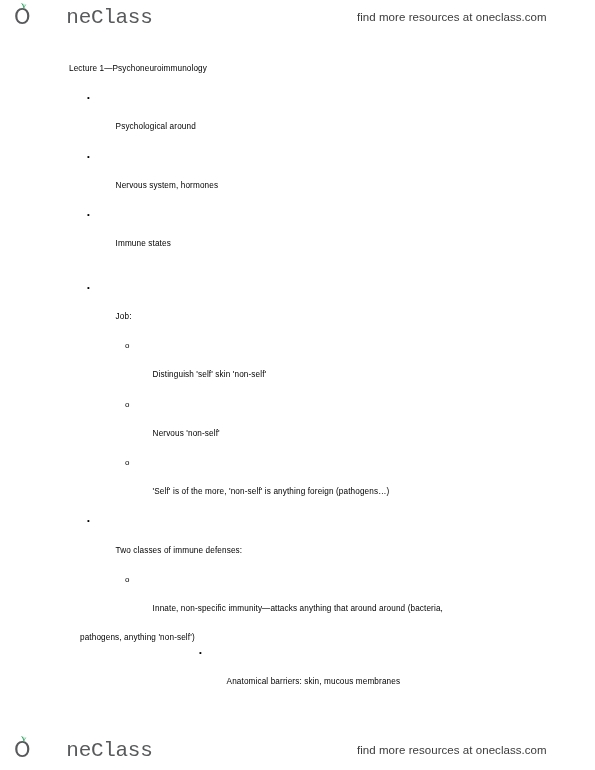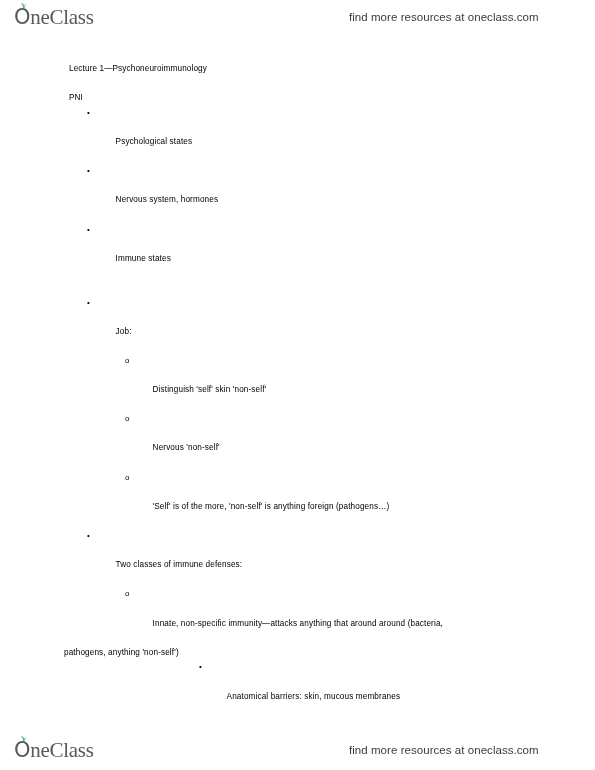--- a/index.html
+++ b/index.html
@@ -45,30 +45,31 @@
     letter-spacing: -0.2px;
   }
   .sprout {
     position: absolute;
     top: -5px;
     left: 5px;
     width: 9px;
     height: 7px;
   }
   .brand-rest {
-    font-family: Liberation Serif, serif;
+    font-family: Liberation Mono, monospace;
     font-size: 21px;
     line-height: 21px;
     color: #58595b;
     letter-spacing: -0.3px;
+    margin-left: 36px;
   }
 
   .promo {
     position: absolute;
-    left: 349px;
+    left: 357px;
     font-size: 11.5px;
     color: #3b3b3b;
     letter-spacing: 0.05px;
     white-space: nowrap;
   }
 
   
   .doc {
     position: absolute;
     left: 0;
@@ -101,21 +102,21 @@
   .lv0 { padding-left: 69px; }
   .lv1 { padding-left: 106px; }
   .lv1 .bullet { left: 87px; }
   .lv2 { padding-left: 143px; }
   .lv2 .bullet { left: 125px; }
   .lv3 { padding-left: 180px; }
   .lv3 .bullet { left: 162px; }
   .lv4 { padding-left: 217px; }
   .lv4 .bullet { left: 199px; }
 
-  .wrap-lv2 { padding-left: 64px; }
+  .wrap-lv2 { padding-left: 80px; }
 
   .txt { display: inline; }
 </style>
 </head>
 <body>
 
 <div class="band band-header">
   <div class="brand">
     <span class="brand-o">
       <span>O</span>
@@ -127,25 +128,24 @@
     </span>
     <span class="brand-rest">neClass</span>
   </div>
   <div class="promo">find more resources at oneclass.com</div>
 </div>
 
 <div class="doc">
 
   <div class="line lv0">Lecture 1—Psychoneuroimmunology</div>
   <div class="line spacer"></div>
-  <div class="line lv0">PNI</div>
-
-  <div class="line lv1">
-    <span class="bullet b-disc">•</span>
-    <span class="txt">Psychological states</span>
+
+  <div class="line lv1">
+    <span class="bullet b-disc">•</span>
+    <span class="txt">Psychological around</span>
   </div>
   <div class="line lv1">
     <span class="bullet b-disc">•</span>
     <span class="txt">Nervous system, hormones</span>
   </div>
   <div class="line lv1">
     <span class="bullet b-disc">•</span>
     <span class="txt">Immune states</span>
   </div>
 

